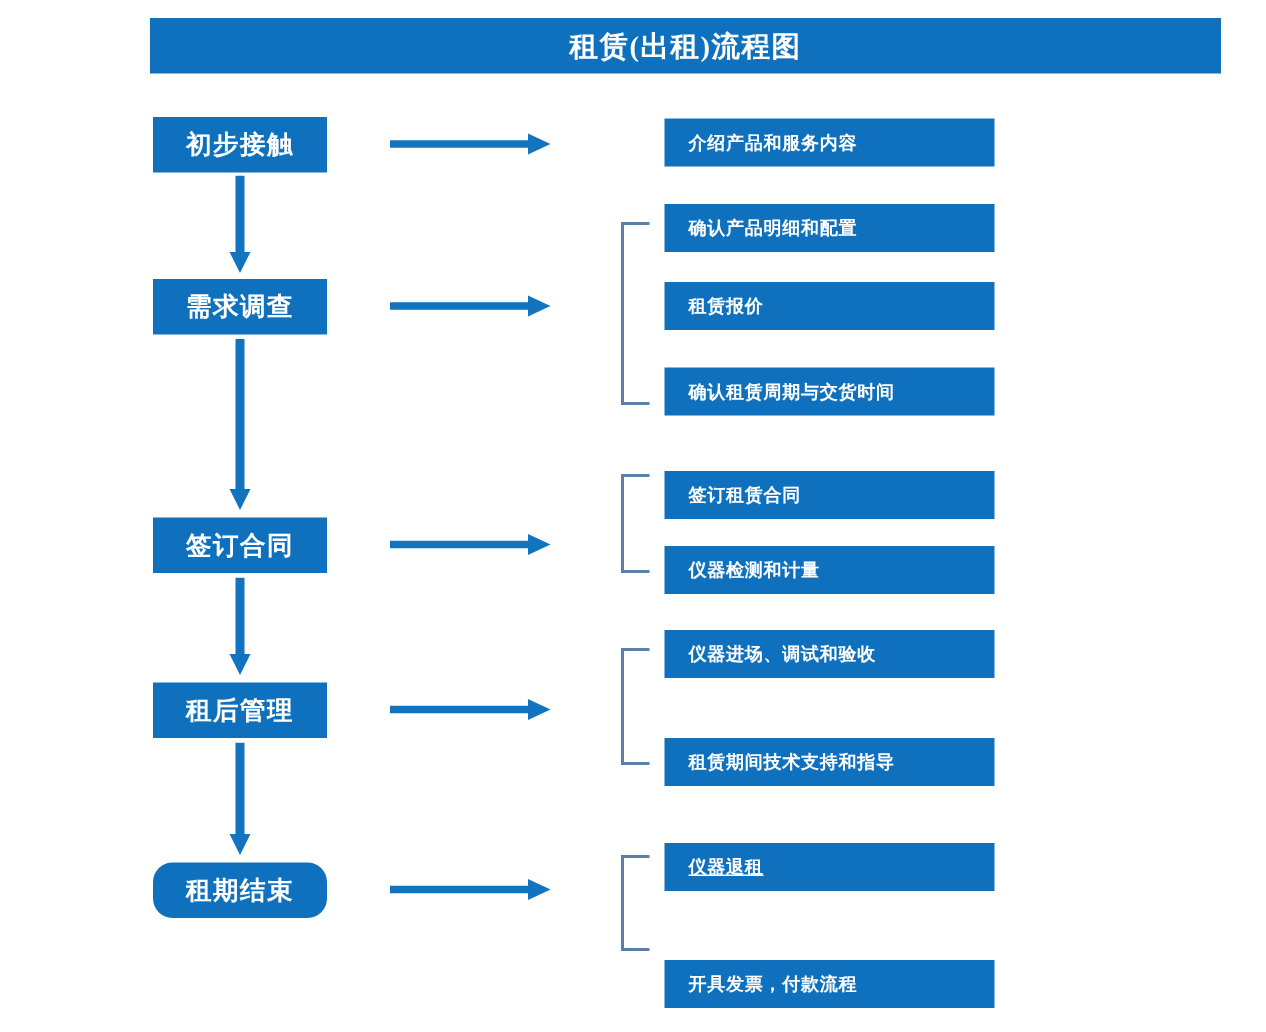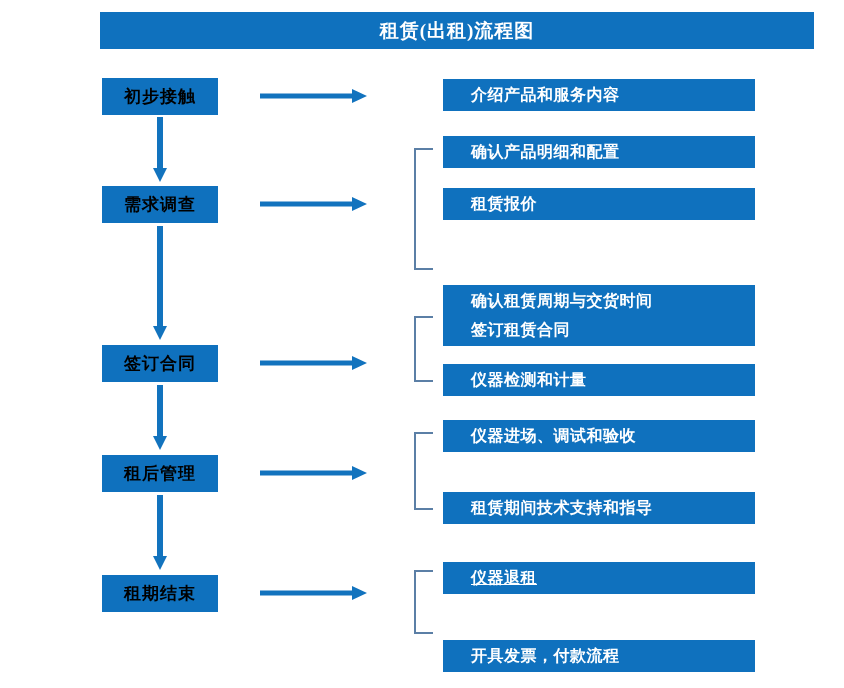--- a/index.html
+++ b/index.html
@@ -36,42 +36,42 @@
     letter-spacing: 1px;
   }
 
   
   .stage-box {
     position: absolute;
     left: 102px;
     width: 116px;
     height: 37px;
     background: #0f71be;
-    color: #000000;
+    color: #ffffff;
     font-size: 17px;
     font-weight: bold;
     display: flex;
     align-items: center;
     justify-content: center;
     letter-spacing: 1px;
   }
 
   
   .detail-box {
     position: absolute;
     left: 443px;
-    width: 312px;
+    width: 220px;
     height: 32px;
     background: #0f71be;
     color: #ffffff;
-    font-size: 16px;
+    font-size: 12px;
     font-weight: bold;
     display: flex;
     align-items: center;
-    padding-left: 28px;
+    padding-left: 16px;
     box-sizing: border-box;
     letter-spacing: 0.5px;
   }
 
   
   .h-arrow {
     position: absolute;
     left: 260px;
     width: 108px;
     height: 16px;
@@ -93,21 +93,21 @@
 <body>
 
 <div id="canvas">
 
   <div class="title-bar">租赁(出租)流程图</div>
 
   <div class="stage-box" style="top:78px;">初步接触</div>
   <div class="stage-box" style="top:186px;">需求调查</div>
   <div class="stage-box" style="top:345px;">签订合同</div>
   <div class="stage-box" style="top:455px;">租后管理</div>
-  <div class="stage-box" style="top:575px;">租期结束</div>
+  <div class="stage-box" style="top:575px;border-radius:13px;">租期结束</div>
 
   <div class="v-arrow" style="top:117px; height:66px;">
     <svg width="20" height="66" viewBox="0 0 20 66">
       <line x1="10" y1="0" x2="10" y2="53" stroke="#1273be" stroke-width="6"></line>
       <polygon points="10,65 3,51 17,51" fill="#1273be"></polygon>
     </svg>
   </div>
   <div class="v-arrow" style="top:226px; height:115px;">
     <svg width="20" height="115" viewBox="0 0 20 115">
       <line x1="10" y1="0" x2="10" y2="102" stroke="#1273be" stroke-width="6"></line>
@@ -178,21 +178,21 @@
 
   <div class="bracket" style="top:570px; height:64px;">
     <svg width="22" height="64" viewBox="0 0 22 64" preserveAspectRatio="none">
       <path d="M21 1 L3 1 L3 63 L21 63" fill="none" stroke="#5b7fa6" stroke-width="2"></path>
     </svg>
   </div>
 
   <div class="detail-box" style="top:79px;">介绍产品和服务内容</div>
   <div class="detail-box" style="top:136px;">确认产品明细和配置</div>
   <div class="detail-box" style="top:188px;">租赁报价</div>
-  <div class="detail-box" style="top:245px;margin-top:40px;">确认租赁周期与交货时间</div>
+  <div class="detail-box" style="top:245px;">确认租赁周期与交货时间</div>
   <div class="detail-box" style="top:314px;">签订租赁合同</div>
   <div class="detail-box" style="top:364px;">仪器检测和计量</div>
   <div class="detail-box" style="top:420px;">仪器进场、调试和验收</div>
   <div class="detail-box" style="top:492px;text-align:center;">租赁期间技术支持和指导</div>
   <div class="detail-box" style="top:562px;text-decoration:underline;">仪器退租</div>
   <div class="detail-box" style="top:640px;">开具发票，付款流程</div>
 
 </div>
 
 </body></html>

